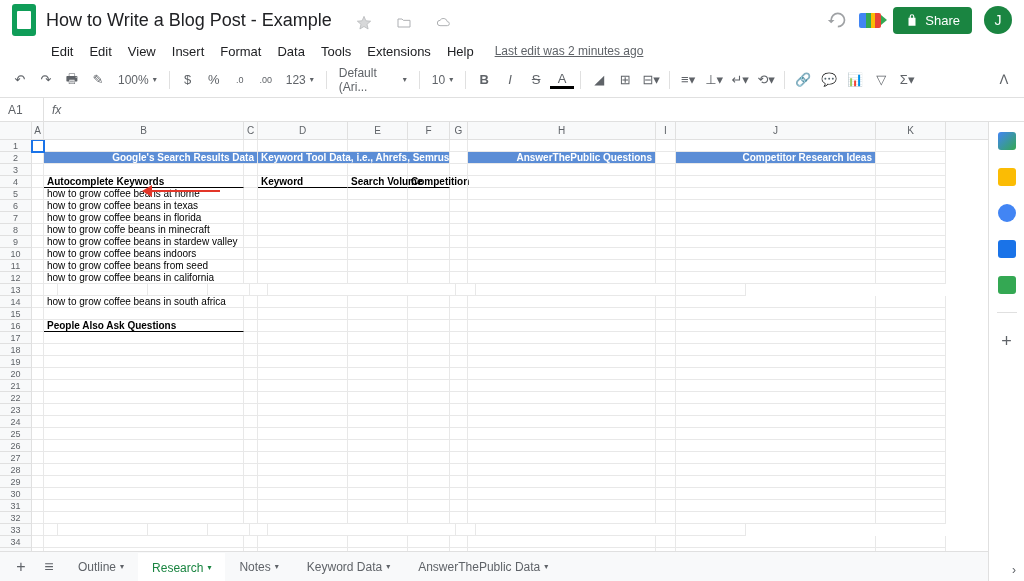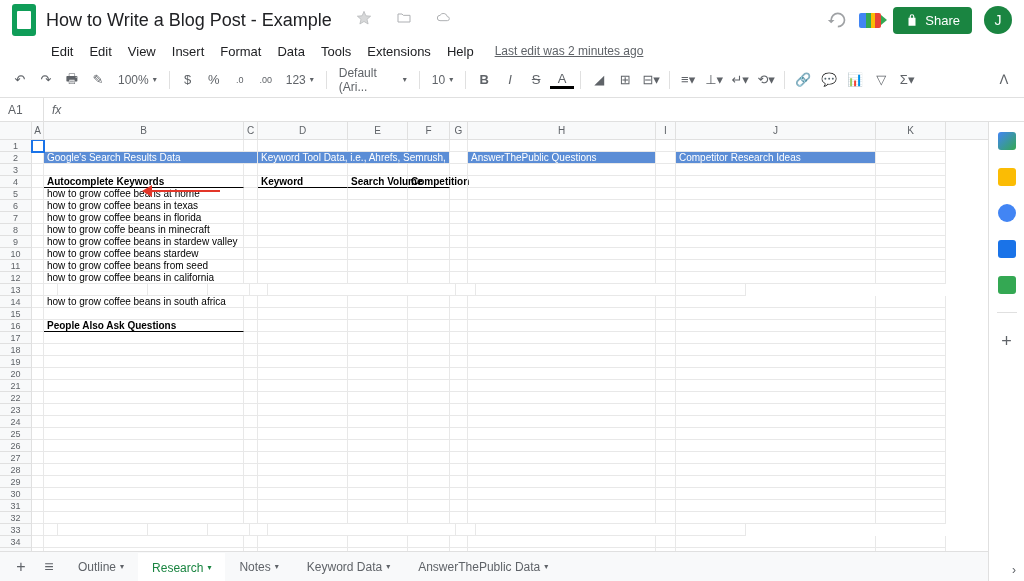--- a/index.html
+++ b/index.html
@@ -2,21 +2,21 @@
 <html><head>
 <meta charset="utf-8">
 <style>
 * { margin: 0; padding: 0; box-sizing: border-box; font-family: Arial, sans-serif; }
 body { background: #fff; width: 1024px; height: 581px; overflow: hidden; position: relative; }
 
 
 .header { display: flex; align-items: center; padding: 6px 12px; height: 40px; }
 .sheets-logo { width: 24px; height: 32px; background: #0f9d58; border-radius: 3px; display: flex; align-items: center; justify-content: center; margin-right: 10px; }
 .sheets-logo::after { content: ""; width: 14px; height: 18px; background: #fff; border-radius: 1px; }
-.title-area { flex: 1; display: flex; align-items: flex-start; gap: 24px; }
+.title-area { flex: 1; display: flex; align-items: flex-end; gap: 24px; }
 .doc-title { font-size: 18px; color: #202124; }
 .star-icon, .folder-icon, .cloud-icon { width: 16px; height: 16px; opacity: 0.5; }
 .header-right { display: flex; align-items: center; gap: 12px; }
 .header-icon { width: 20px; height: 20px; opacity: 0.6; }
 .meet-icon { width: 22px; height: 15px; background: linear-gradient(90deg,#4285f4 30%,#34a853 30%,#34a853 55%,#fbbc04 55%,#fbbc04 75%,#ea4335 75%); border-radius: 2px; position: relative; }
 .meet-icon::after { content: ""; position: absolute; right: -6px; top: 2px; border-left: 6px solid #34a853; border-top: 5px solid transparent; border-bottom: 5px solid transparent; }
 .share-btn { display: flex; align-items: center; gap: 6px; background: #1a8541; color: #fff; padding: 6px 12px; border-radius: 4px; font-size: 13px; font-weight: 500; cursor: pointer; }
 .avatar { width: 28px; height: 28px; border-radius: 50%; background: #1a8541; color: #fff; display: flex; align-items: center; justify-content: center; font-size: 14px; }
 
 
@@ -43,21 +43,21 @@
 .col-headers { display: flex; position: sticky; top: 0; background: #f8f9fa; border-bottom: 1px solid #e0e0e0; height: 18px; z-index: 5; }
 .corner { width: 32px; border-right: 1px solid #e0e0e0; background: #f8f9fa; }
 .col-header { border-right: 1px solid #e0e0e0; text-align: center; font-size: 10px; color: #5f6368; line-height: 18px; }
 .grid-body { display: flex; }
 .row-headers { width: 32px; background: #f8f9fa; border-right: 1px solid #e0e0e0; }
 .row-header { height: 12px; border-bottom: 1px solid #e0e0e0; text-align: center; font-size: 9px; color: #5f6368; line-height: 12px; }
 .cells { flex: 1; position: relative; }
 .row { display: flex; height: 12px; }
 .cell { border-right: 1px solid #e8e8e8; border-bottom: 1px solid #e8e8e8; font-size: 10px; padding: 0 3px; line-height: 12px; white-space: nowrap; overflow: visible; }
 .cell.active { outline: 2px solid #1a73e8; outline-offset: -1px; z-index: 3; position: relative; }
-.section-header { background: #5b8dd6; color: #fff; font-weight: normal; }
+.section-header { background: #5b8dd6; color: #fff; font-weight: bold; text-align: right; }
 .sub-header { font-weight: bold; border-bottom: 1px solid #000 !important; }
 
 
 .arrow { position: absolute; top: 50px; left: 118px; z-index: 10; }
 .arrow-line { width: 70px; height: 2px; background: #e33629; }
 .arrow-head { position: absolute; left: -8px; top: -5px; border-right: 10px solid #e33629; border-top: 6px solid transparent; border-bottom: 6px solid transparent; }
 
 
 .right-panel { width: 36px; border-left: 1px solid #e0e0e0; display: flex; flex-direction: column; align-items: center; padding-top: 10px; gap: 18px; }
 .panel-icon { width: 18px; height: 18px; border-radius: 3px; }
@@ -339,21 +339,21 @@
             <div class="cell" style="width: 60px;"></div>
             <div class="cell" style="width: 42px;"></div>
             <div class="cell" style="width: 18px;"></div>
             <div class="cell" style="width: 188px;"></div>
             <div class="cell" style="width: 20px;"></div>
             <div class="cell" style="width: 200px;"></div>
             <div class="cell" style="width: 70px;"></div>
           </div>
           <div class="row">
             <div class="cell" style="width: 12px;"></div>
-            <div class="cell" style="width: 200px;">how to grow coffee beans stardew</div>
+            <div class="cell" style="width: 200px;">how to grow coffee beans indoors</div>
             <div class="cell" style="width: 14px;"></div>
             <div class="cell" style="width: 90px;"></div>
             <div class="cell" style="width: 60px;"></div>
             <div class="cell" style="width: 42px;"></div>
             <div class="cell" style="width: 18px;"></div>
             <div class="cell" style="width: 188px;"></div>
             <div class="cell" style="width: 20px;"></div>
             <div class="cell" style="width: 200px;"></div>
             <div class="cell" style="width: 70px;"></div>
           </div>

